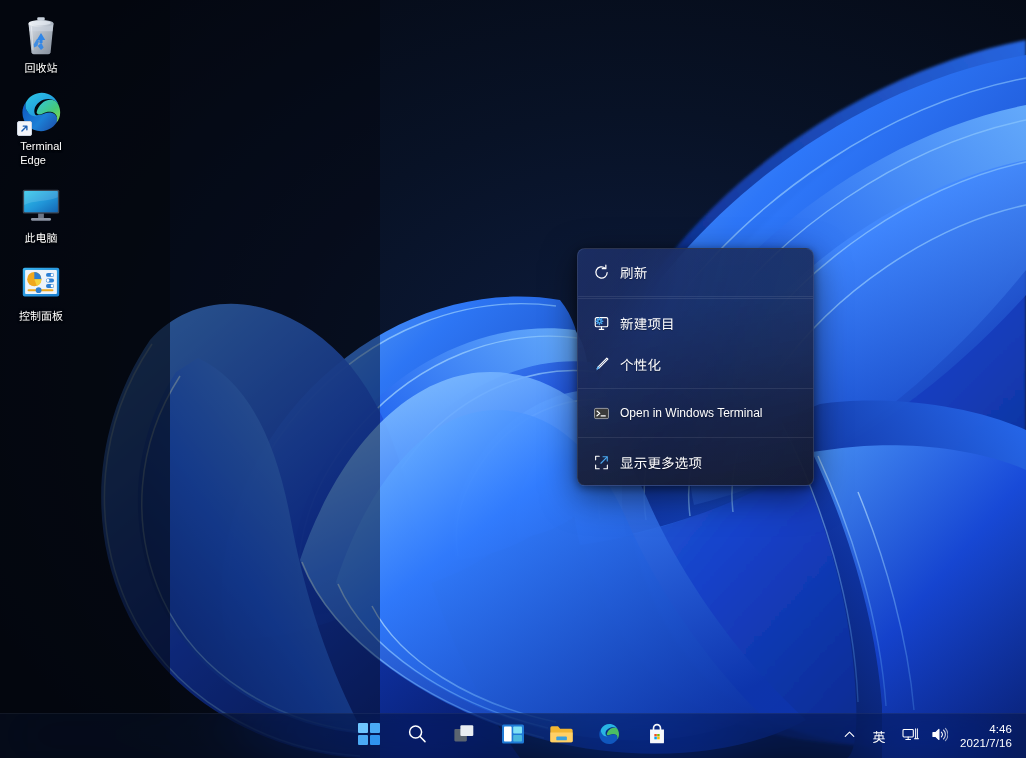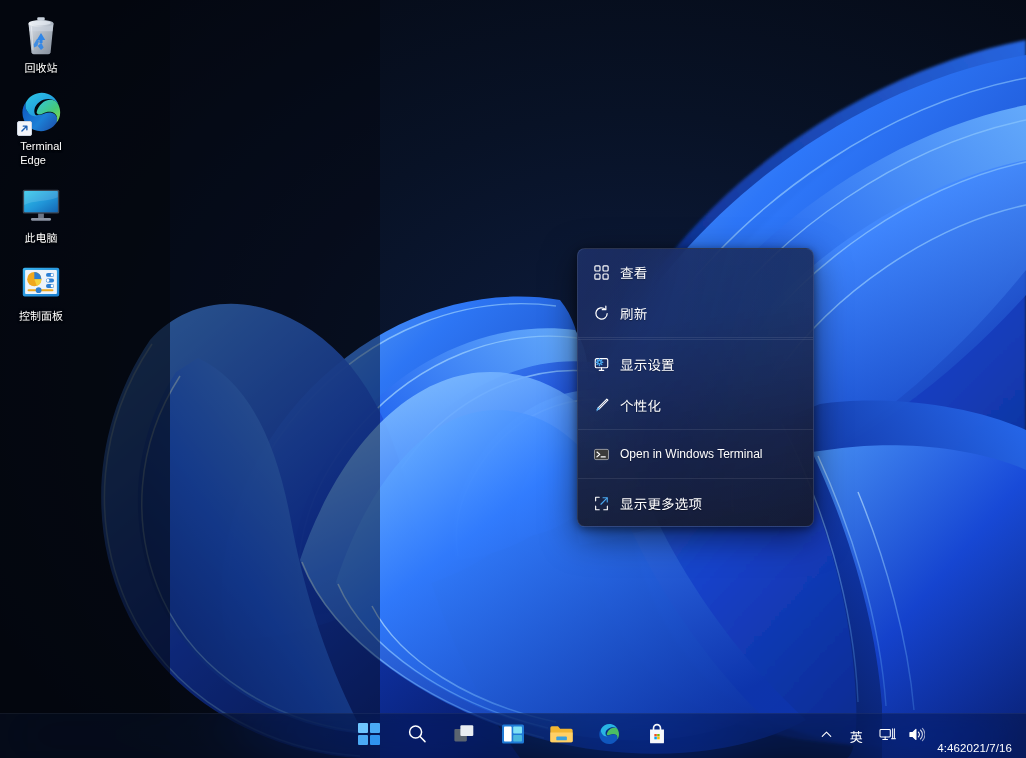--- a/index.html
+++ b/index.html
@@ -152,21 +152,21 @@
     border-radius:4px;
     display:flex; align-items:center; justify-content:center;
     cursor:default;
     color:#ffffff;
   }
   .tray-ime {
     font-size:13px; color:#fff;
     min-width:22px; text-align:center;
   }
   #tb-clock {
-    display:flex; flex-direction:row;
+    display:flex; flex-direction:column;
     align-items:flex-end; justify-content:center;
     padding:0 8px 0 6px;
     height:38px;
     border-radius:4px;
     color:#ffffff;
     cursor:default;
   }
   #tb-clock .t-time, #tb-clock .t-date {
     font-size:11.5px; line-height:14px;
     letter-spacing:.1px;
@@ -398,31 +398,20 @@
           <circle cx="21.5" cy="32.6" r="3" fill="#2b7fd4"></circle>
         </svg>
       </div>
       <div class="label">控制面板</div>
     </div>
   </div>
 
   <div id="context-menu">
 
     <div class="menu-group">
-      <div class="menu-item">
-        <span class="mi-icon">
-          <svg width="17" height="17" viewBox="0 0 18 18" fill="none" stroke="#ffffff" stroke-width="1.25">
-            <rect x="2" y="2" width="5.4" height="5.4" rx="1"></rect>
-            <rect x="10.6" y="2" width="5.4" height="5.4" rx="1"></rect>
-            <rect x="2" y="10.6" width="5.4" height="5.4" rx="1"></rect>
-            <rect x="10.6" y="10.6" width="5.4" height="5.4" rx="1"></rect>
-          </svg>
-        </span>
-        <span class="mi-label">查看</span>
-      </div>
 
 
       <div class="menu-item">
         <span class="mi-icon">
           <svg width="17" height="17" viewBox="0 0 18 18" fill="none" stroke="#ffffff" stroke-width="1.3" stroke-linecap="round">
             <path d="M15 9 A6 6 0 1 1 12.9 4.4"></path>
             <path d="M13.6 1.2 L13.6 5 L9.8 5" stroke-linejoin="round"></path>
           </svg>
         </span>
         <span class="mi-label">刷新</span>
@@ -443,21 +432,21 @@
             <g fill="#4aa8f0">
               <circle cx="6.8" cy="6.6" r="2.5"></circle>
               <g stroke="#4aa8f0" stroke-width="1.5" stroke-linecap="round">
                 <path d="M6.8 3.1 L6.8 3.9 M6.8 9.3 L6.8 10.1 M3.3 6.6 L4.1 6.6 M9.5 6.6 L10.3 6.6"></path>
                 <path d="M4.3 4.1 L4.9 4.7 M8.7 8.5 L9.3 9.1 M9.3 4.1 L8.7 4.7 M4.9 8.5 L4.3 9.1"></path>
               </g>
             </g>
             <circle cx="6.8" cy="6.6" r="1" fill="#13233f"></circle>
           </svg>
         </span>
-        <span class="mi-label">显示设置</span>
+        <span class="mi-label">新建项目</span>
       </div>
 
       <div class="menu-item">
         <span class="mi-icon">
           <svg width="17" height="17" viewBox="0 0 18 18" fill="none">
             <path d="M14.6 2.2 L15.8 3.4 L6.6 12.6 L4.4 13.6 L5.4 11.4 Z" stroke="#ffffff" stroke-width="1.15" stroke-linejoin="round"></path>
             <path d="M5.4 11.4 L6.6 12.6" stroke="#ffffff" stroke-width="1.15"></path>
             <path d="M4.4 13.6 L5.4 11.4 L6.6 12.6 Z" fill="#4aa8f0" stroke="#4aa8f0" stroke-width="1"></path>
             <path d="M3.3 15.3 L4.4 13.6 L5.1 14.3 Z" fill="#4aa8f0"></path>
           </svg>

